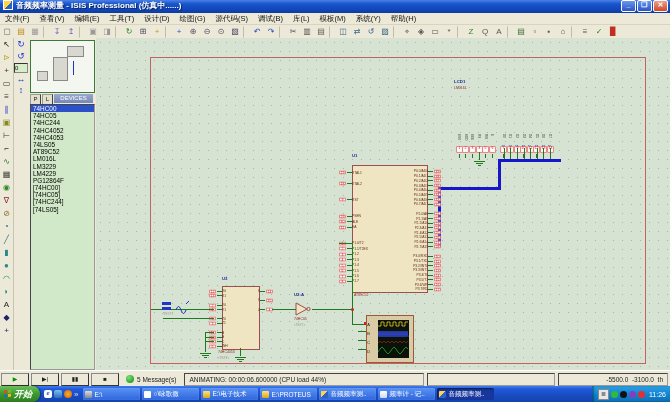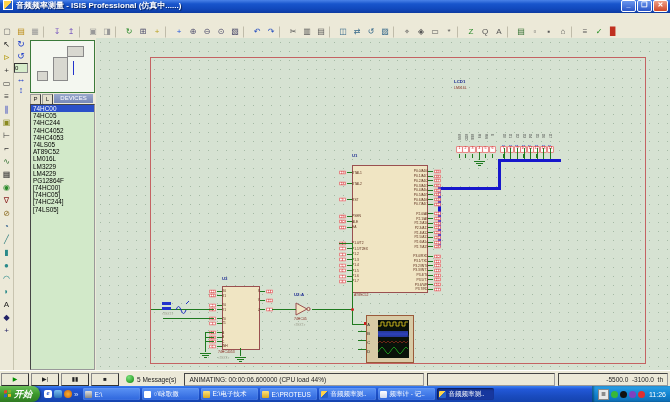--- a/index.html
+++ b/index.html
@@ -128,20 +128,34 @@
   <div class="titlebar">
     <div class="app-icon"></div>
     <div class="tb-title">音频频率测量 - ISIS Professional (仿真中......)</div>
     <div class="winbtns">
       <div class="winbtn">_</div>
       <div class="winbtn">❐</div>
       <div class="winbtn close">✕</div>
     </div>
   </div>
 
+  <div class="menubar">
+      <span class="menu-item">文件(F)</span>
+      <span class="menu-item">查看(V)</span>
+      <span class="menu-item">编辑(E)</span>
+      <span class="menu-item">工具(T)</span>
+      <span class="menu-item">设计(D)</span>
+      <span class="menu-item">绘图(G)</span>
+      <span class="menu-item">源代码(S)</span>
+      <span class="menu-item">调试(B)</span>
+      <span class="menu-item">库(L)</span>
+      <span class="menu-item">模板(M)</span>
+      <span class="menu-item">系统(Y)</span>
+      <span class="menu-item">帮助(H)</span>
+    </div>
 
   <div class="toolbar">
       <span class="tool-icon" style="color: rgb(102, 102, 102);">▢</span>
       <span class="tool-icon" style="color: rgb(184, 134, 11);">▤</span>
       <span class="tool-icon" style="color: rgb(153, 153, 153);">▦</span>
       <span class="tool-icon sep">|</span>
       <span class="tool-icon" style="color: rgb(122, 90, 192);">↧</span>
       <span class="tool-icon" style="color: rgb(122, 90, 192);">↥</span>
       <span class="tool-icon sep">|</span>
       <span class="tool-icon" style="color: rgb(153, 153, 153);">▣</span>

